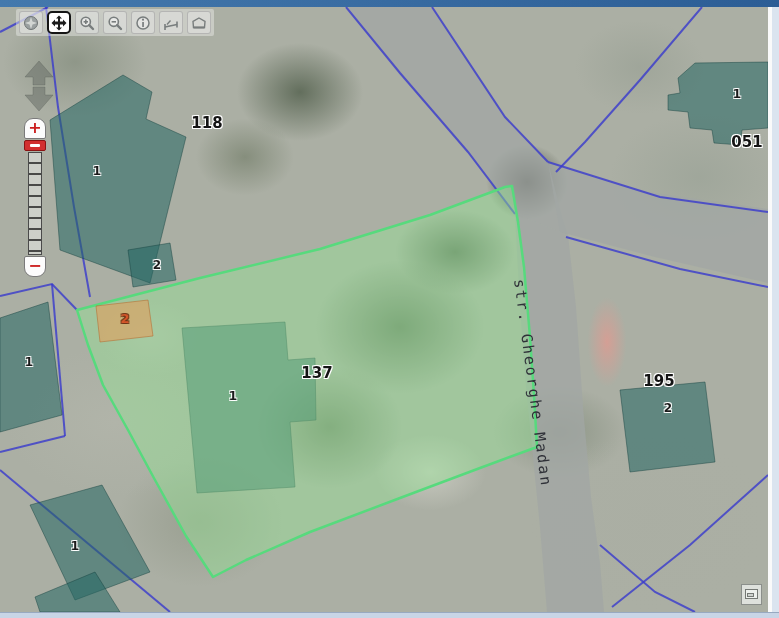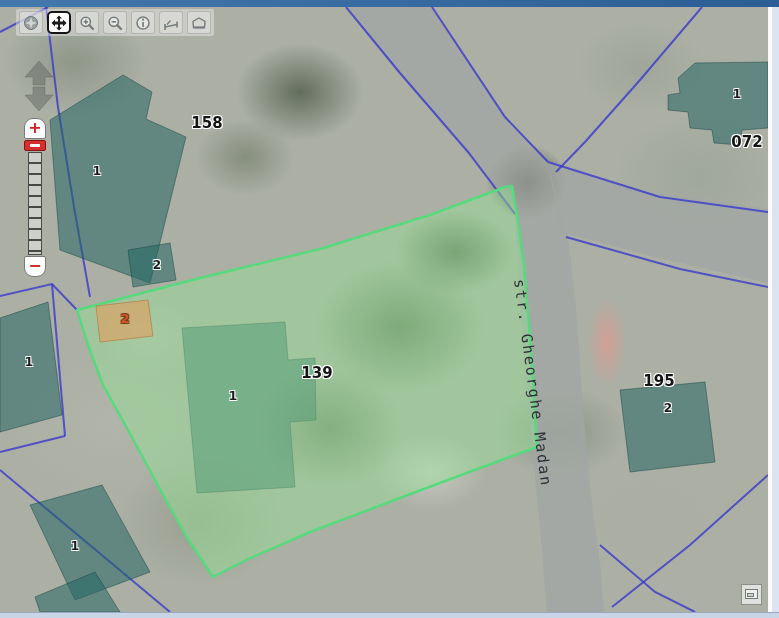--- a/index.html
+++ b/index.html
@@ -108,23 +108,23 @@
         <path d="M182,321 L285,315 L288,353 L315,351 L316,413 L290,415 L295,480 L197,486 Z"></path>
         <path d="M620,383 L705,375 L715,455 L630,465 Z"></path>
         <path d="M678,71 L695,56 L768,55 L768,121 L742,123 L740,138 L714,136 L712,123 L690,121 L688,105 L668,103 L668,88 L680,86 Z"></path>
       </g>
 
       <path d="M77,303 L200,271 L320,242 L430,208 L505,180 L512,179 L518,215 L524,260 L530,330 L534,388 L537,440 L480,461 L400,491 L310,525 L246,553 L213,570 L186,529 L155,473 L128,423 L103,378 L88,338 Z" fill="#94e294" fill-opacity="0.45" stroke="#57da7d" stroke-width="2.5" stroke-linejoin="round"></path>
 
       <path d="M96,299 L148,293 L153,329 L100,335 Z" fill="#e29e5c" fill-opacity="0.6" stroke="#b46428" stroke-opacity="0.5" stroke-width="1"></path>
     </svg>
 
-    <div class="plabel" style="left:207px;top:116px">158</div>
-    <div class="plabel" style="left:747px;top:135px">072</div>
-    <div class="plabel" style="left:317px;top:366px">139</div>
+    <div class="plabel" style="left:207px;top:116px">118</div>
+    <div class="plabel" style="left:747px;top:135px">051</div>
+    <div class="plabel" style="left:317px;top:366px">137</div>
     <div class="plabel" style="left:659px;top:374px">195</div>
 
     <div class="blabel" style="left:97px;top:164px">1</div>
     <div class="blabel" style="left:157px;top:258px">2</div>
     <div class="blabel" style="left:29px;top:355px">1</div>
     <div class="blabel" style="left:233px;top:389px">1</div>
     <div class="blabel" style="left:75px;top:539px">1</div>
     <div class="blabel" style="left:737px;top:87px">1</div>
     <div class="blabel" style="left:668px;top:401px">2</div>
 

